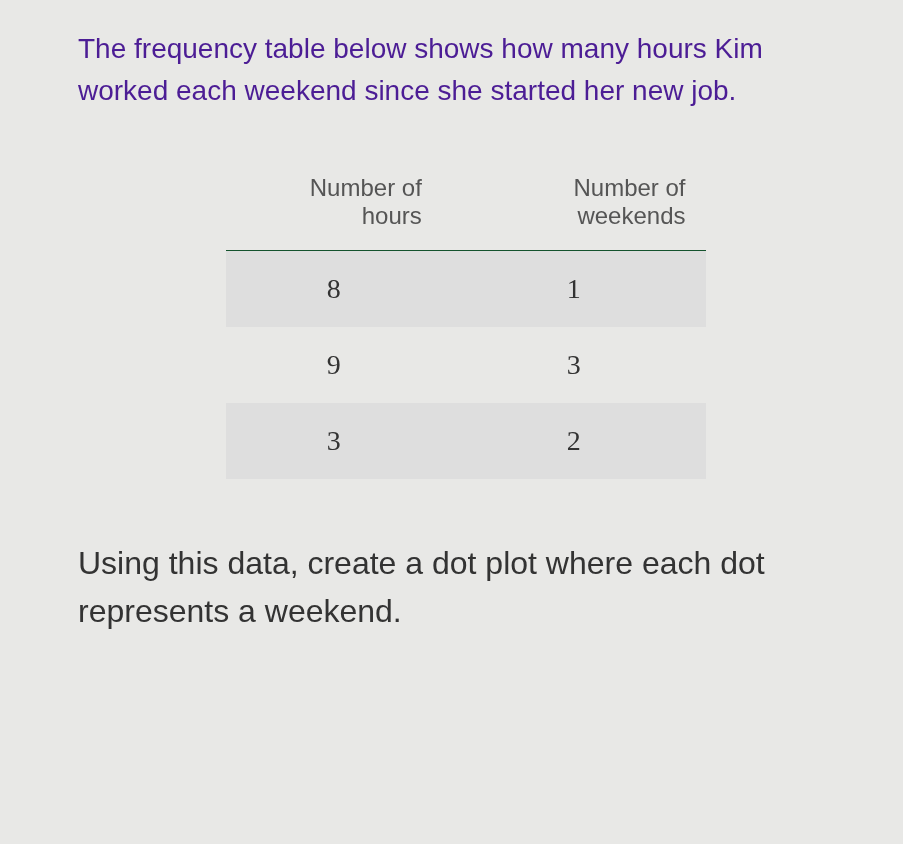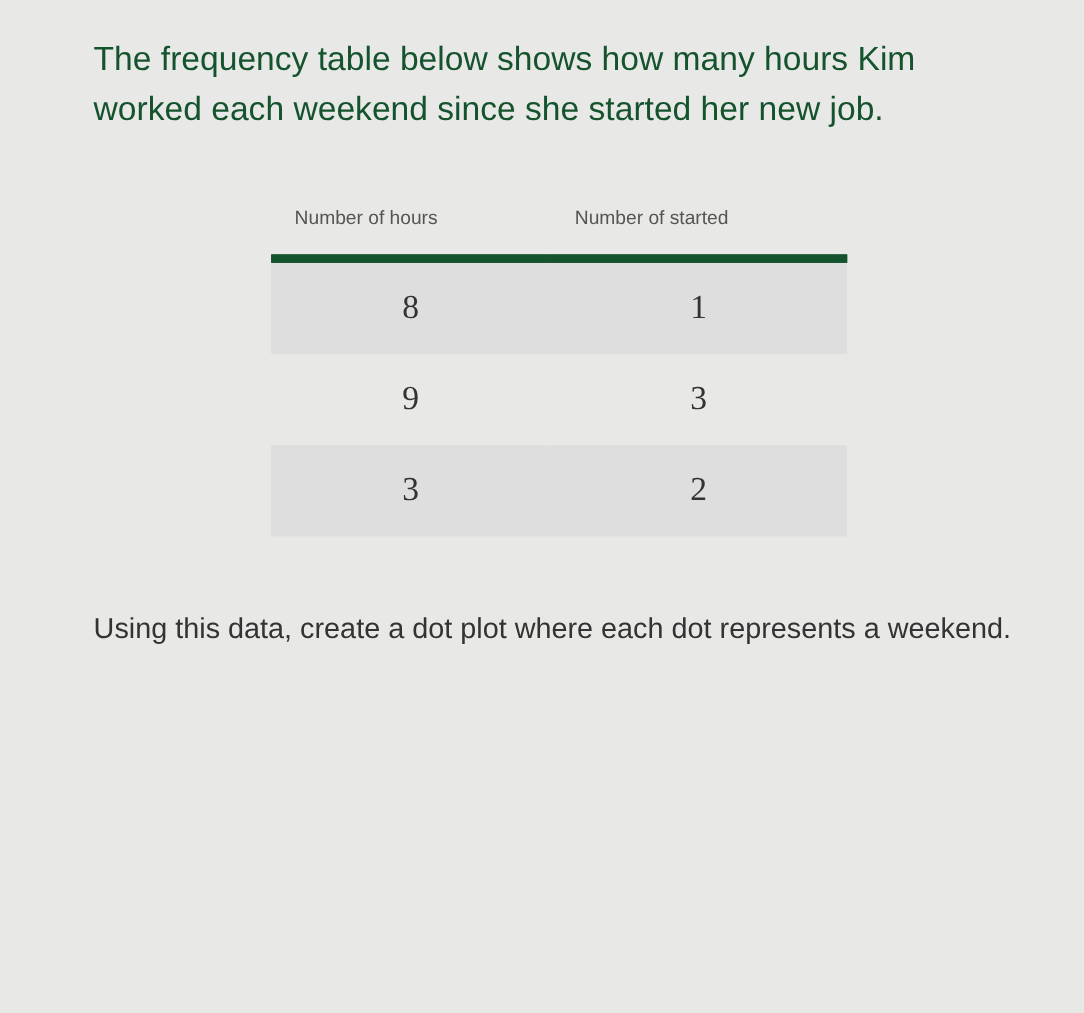--- a/index.html
+++ b/index.html
@@ -11,70 +11,70 @@
       width: 903px;
       height: 844px;
       background: #e8e8e6;
       font-family: -apple-system, BlinkMacSystemFont, "Segoe UI", Helvetica, Arial, sans-serif;
       padding: 28px 50px 20px 78px;
       color: #2a2a2a;
     }
     .intro-text {
       font-size: 28px;
       line-height: 1.5;
-      color: #14532d;
+      color: #4c1d95;
       margin-bottom: 50px;
     }
     .table-wrapper {
       display: flex;
       justify-content: center;
       margin-bottom: 60px;
     }
     table {
       border-collapse: collapse;
       width: 480px;
     }
     th {
       font-weight: 400;
-      font-size: 16px;
+      font-size: 24px;
       color: #555;
       padding: 12px 20px 20px 20px;
-      text-align: left;
-      border-bottom: 7px solid #14532d;
+      text-align: right;
+      border-bottom: 1px solid #14532d;
     }
     td {
       font-size: 28px;
       color: #333;
       text-align: center;
       padding: 22px 20px;
       font-family: Georgia, 'Times New Roman', serif;
     }
     tbody tr:nth-child(odd) {
       background: #dedede;
     }
     tbody tr:nth-child(even) {
       background: #e8e8e6;
     }
     .outro-text {
-      font-size: 24px;
+      font-size: 32px;
       line-height: 1.5;
       color: #333;
     }
   </style>
 </head>
 <body>
 
 <p class="intro-text">The frequency table below shows how many hours Kim worked each weekend since she started her new job.</p>
 
 <div class="table-wrapper">
   <table>
     <thead>
       <tr>
         <th>Number of hours</th>
-        <th>Number of started</th>
+        <th>Number of weekends</th>
       </tr>
     </thead>
     <tbody>
       <tr>
         <td>8</td>
         <td>1</td>
       </tr>
       <tr>
         <td>9</td>
         <td>3</td>

